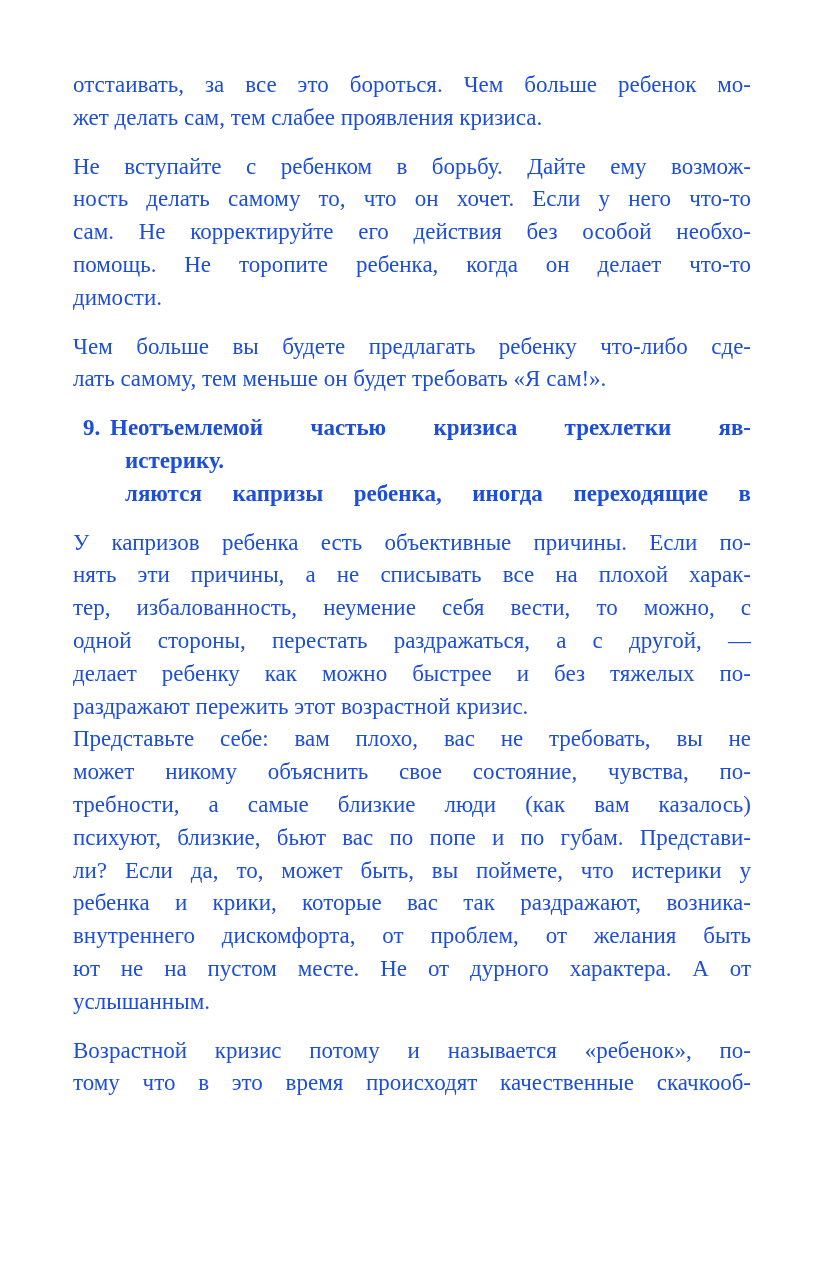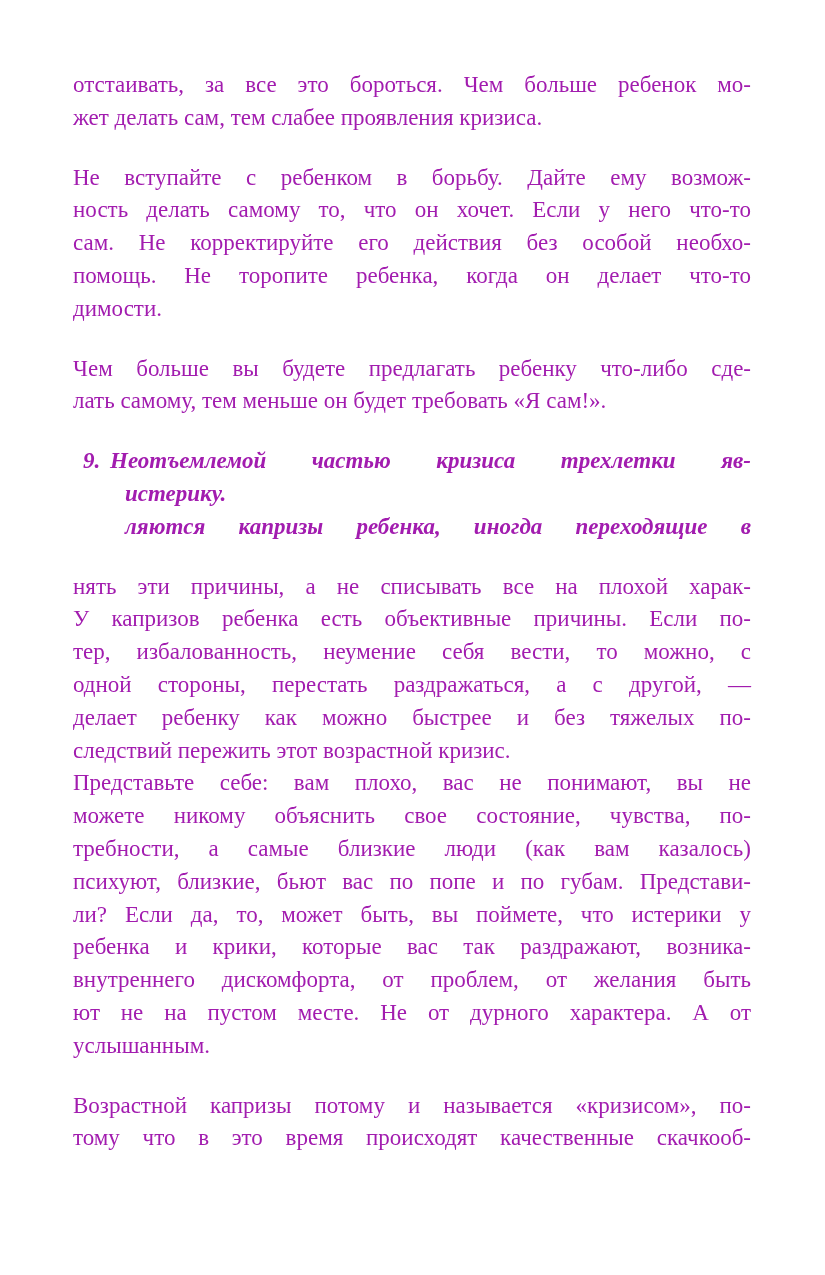--- a/index.html
+++ b/index.html
@@ -17,47 +17,46 @@
     overflow: hidden;
   }
   .text-block {
     width: 678px;
     font-family: "Liberation Serif", "DejaVu Serif", serif;
     font-size: 23px;
     line-height: 32.8px;
     color: #161616;
   }
   .paragraph { margin: 0; }
-  .paragraph.gap { margin-top: 27px; }
+  .paragraph.gap { margin-top: 16px; }
   .line {
     text-align: justify;
     text-align-last: justify;
   }
   .line.last {
     text-align-last: left;
   }
   .italic { }
   .numbered-bold-italic {
-    font-style: italic;
     font-weight: 700;
     padding-left: 52px;
   }
   .numbered-bold-italic .first-numbered {
     margin-left: -42px;
   }
   .numbered-bold-italic .num {
     display: inline-block;
     width: 27px; 
   }
 </style>
 </head>
 <body style="background: rgb(255, 255, 255);">
 
 <div class="page">
-  <main class="text-block" style="color: #a21caf;">
+  <main class="text-block" style="color: #1d4ed8;">
       <div class="paragraph regular">
         <div class="line">отстаивать, за все это бороться. Чем больше ребенок мо-</div>
         <div class="line last">жет делать сам, тем слабее проявления кризиса.</div>
       </div>
       <div class="paragraph regular gap">
         <div class="line">Не вступайте с ребенком в борьбу. Дайте ему возмож-</div>
         <div class="line">ность делать самому то, что он хочет. Если у него что-то</div>
         <div class="line">сам. Не корректируйте его действия без особой необхо-</div>
         <div class="line">помощь. Не торопите ребенка, когда он делает что-то</div>
         <div class="line last">димости.</div>
@@ -65,36 +64,36 @@
       <div class="paragraph italic gap">
         <div class="line">Чем больше вы будете предлагать ребенку что-либо сде-</div>
         <div class="line last">лать самому, тем меньше он будет требовать «Я сам!».</div>
       </div>
       <div class="paragraph numbered-bold-italic gap">
         <div class="line first-numbered"><span class="num">9.</span>Неотъемлемой частью кризиса трехлетки яв-</div>
         <div class="line last">истерику.</div>
         <div class="line">ляются капризы ребенка, иногда переходящие в</div>
       </div>
       <div class="paragraph regular gap">
+        <div class="line">У капризов ребенка есть объективные причины. Если по-</div>
         <div class="line">нять эти причины, а не списывать все на плохой харак-</div>
-        <div class="line">У капризов ребенка есть объективные причины. Если по-</div>
         <div class="line">тер, избалованность, неумение себя вести, то можно, с</div>
         <div class="line">одной стороны, перестать раздражаться, а с другой, —</div>
         <div class="line">делает ребенку как можно быстрее и без тяжелых по-</div>
-        <div class="line last">следствий пережить этот возрастной кризис.</div>
+        <div class="line last">раздражают пережить этот возрастной кризис.</div>
       </div>
       <div class="paragraph regular">
-        <div class="line">Представьте себе: вам плохо, вас не понимают, вы не</div>
-        <div class="line">можете никому объяснить свое состояние, чувства, по-</div>
+        <div class="line">Представьте себе: вам плохо, вас не требовать, вы не</div>
+        <div class="line">может никому объяснить свое состояние, чувства, по-</div>
         <div class="line">требности, а самые близкие люди (как вам казалось)</div>
         <div class="line">психуют, близкие, бьют вас по попе и по губам. Представи-</div>
         <div class="line">ли? Если да, то, может быть, вы поймете, что истерики у</div>
         <div class="line">ребенка и крики, которые вас так раздражают, возника-</div>
         <div class="line">внутреннего дискомфорта, от проблем, от желания быть</div>
         <div class="line">ют не на пустом месте. Не от дурного характера. А от</div>
         <div class="line last">услышанным.</div>
       </div>
       <div class="paragraph regular gap">
-        <div class="line">Возрастной капризы потому и называется «кризисом», по-</div>
+        <div class="line">Возрастной кризис потому и называется «ребенок», по-</div>
         <div class="line">тому что в это время происходят качественные скачкооб-</div>
       </div>
     </main>
 </div>
 
 </body></html>

